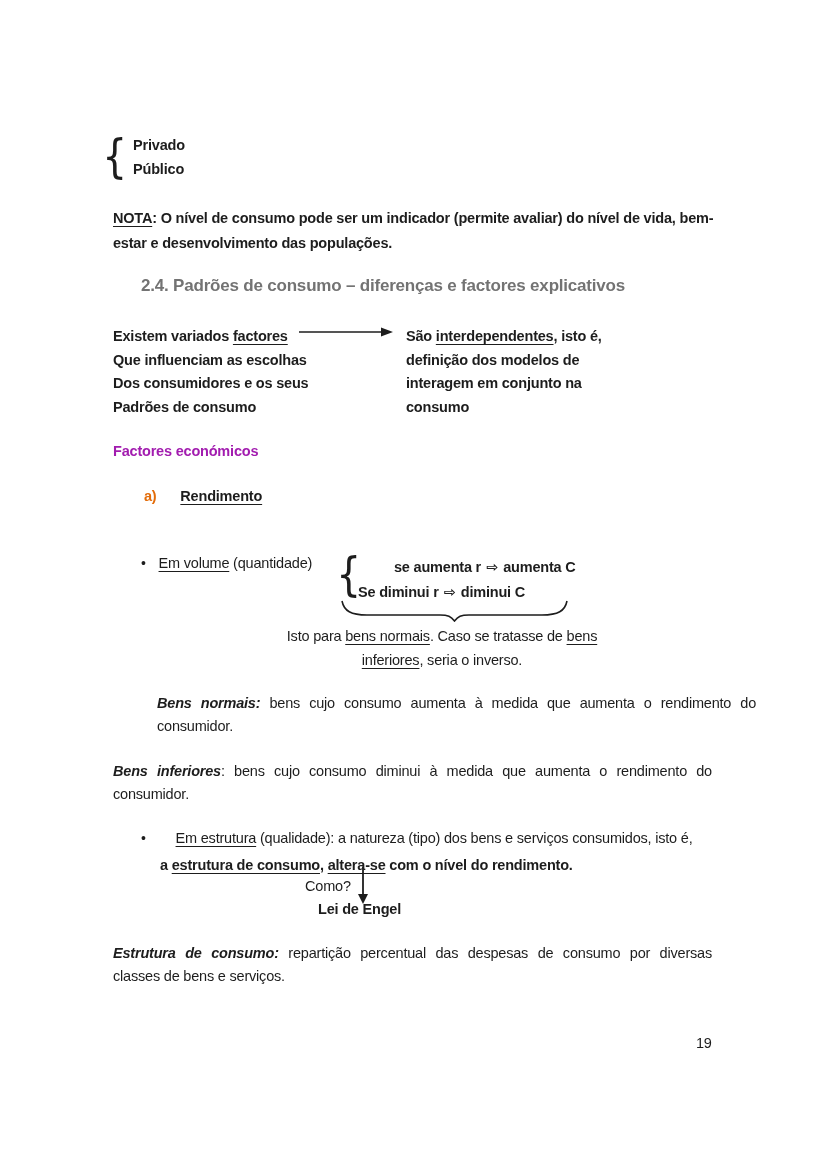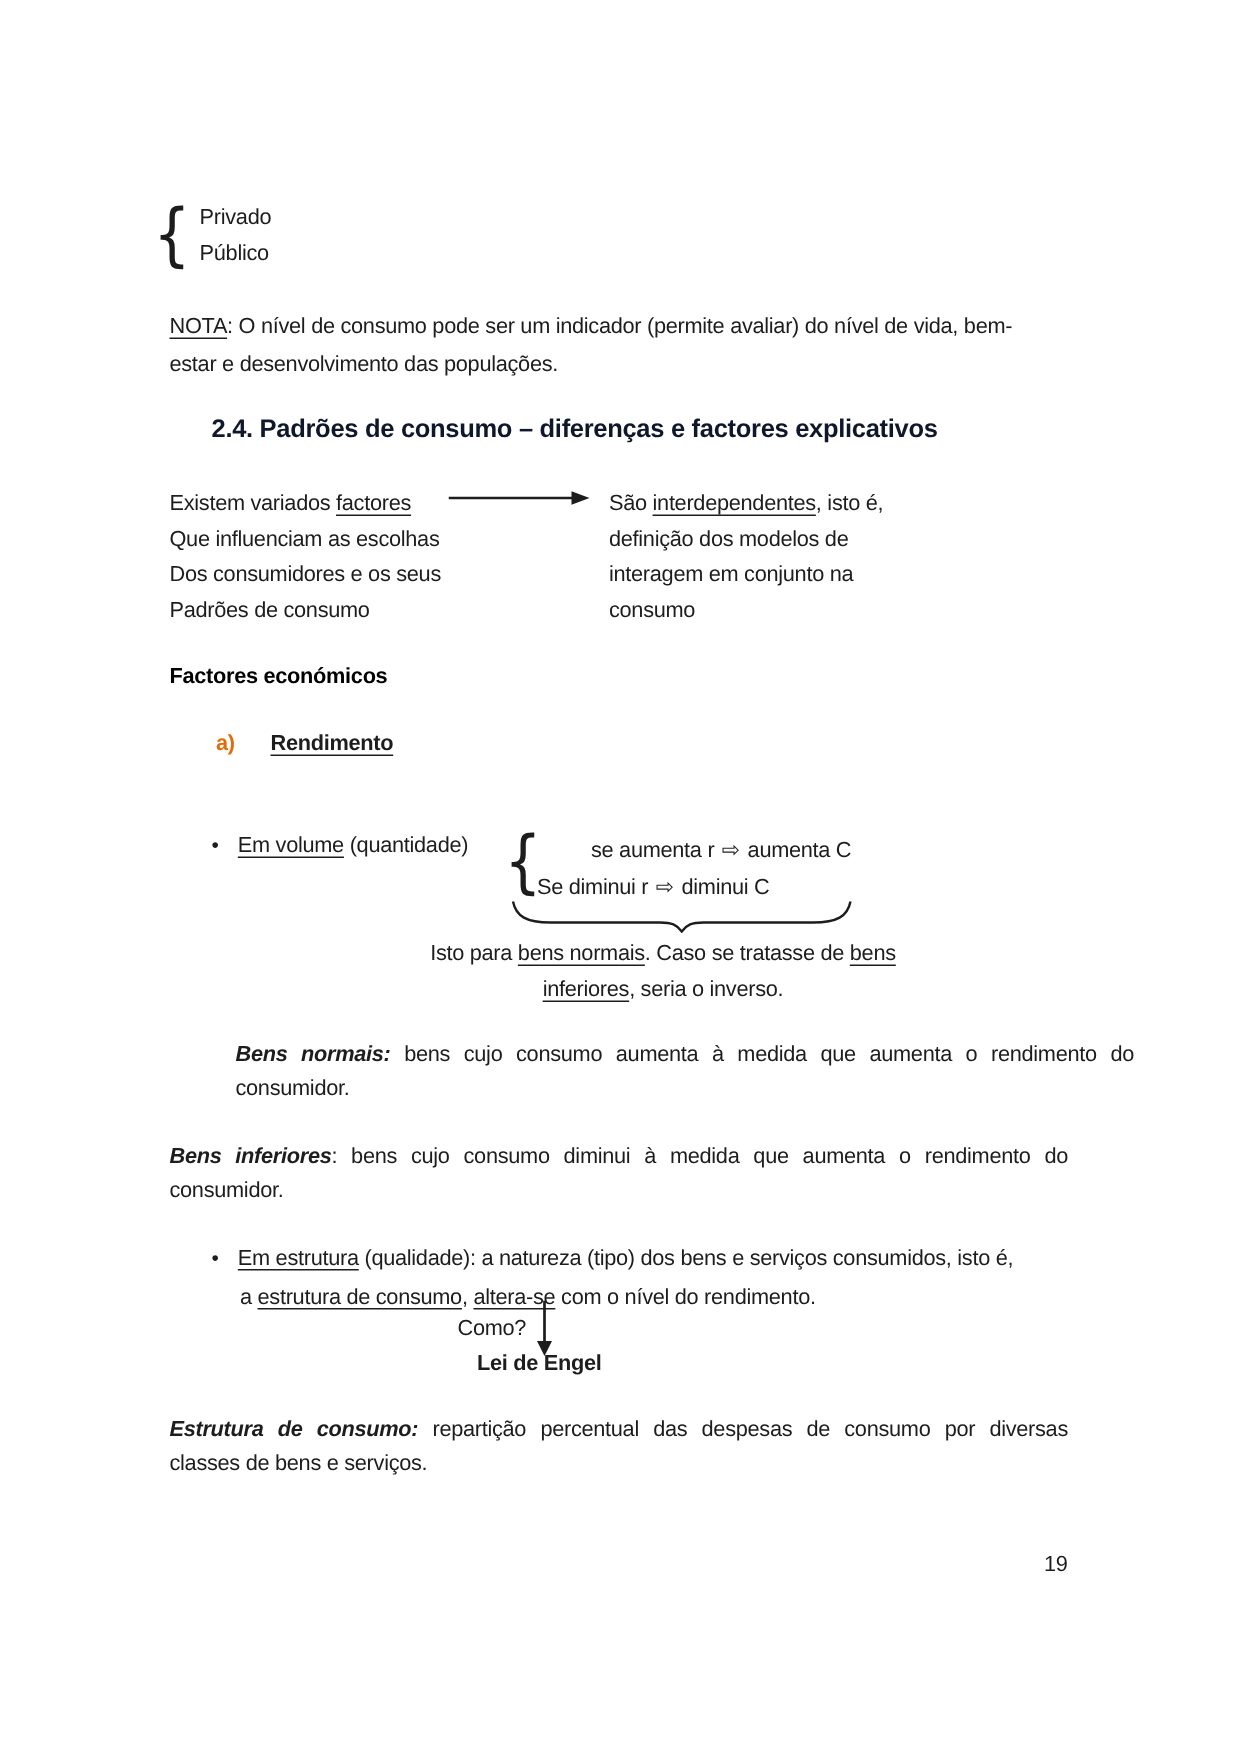--- a/index.html
+++ b/index.html
@@ -16,38 +16,38 @@
     overflow: hidden;
     font-size: 14.5px;
     letter-spacing: -0.2px;
   }
   .abs { position: absolute; }
   .nowrap { white-space: nowrap; }
   .u { text-decoration: underline; text-underline-offset: 3px; text-decoration-thickness: 1px; }
   .b { font-weight: bold; }
   .bi { font-weight: bold; font-style: italic; }
   .accent { color: #E36C09; }
-  .line { line-height: 23.5px; white-space: nowrap; }
+  .line { line-height: 23.5px; white-space: nowrap; font-weight: bold; }
   .para { width: 599px; }
   .para .fill {
     text-align: justify;
     text-align-last: justify;
     white-space: normal;
     line-height: 23px;
   }
   .para .rest { line-height: 23px; white-space: nowrap; }
   .heading {
     font-size: 17px;
     font-weight: bold;
-    color: #0f172a;
+    color: #737373;
     white-space: nowrap;
   }
   .sub-heading {
     font-weight: bold;
-    color: #000000;
+    color: #a21caf;
     white-space: nowrap;
   }
   .big-brace {
     font-family: "DejaVu Sans", sans-serif;
     font-size: 46px;
     font-weight: 400;
     line-height: 50px;
     display: inline-block;
     transform: scaleX(0.85);
     color: #1d1d1d;
@@ -143,21 +143,21 @@
     <div class="rest">consumidor.</div>
   </div>
 
   <div class="abs para" style="left:113px; top:760px;">
     <div class="fill"><span class="bi">Bens inferiores</span><span>: bens cujo consumo diminui à medida que aumenta o rendimento do</span></div>
     <div class="rest">consumidor.</div>
   </div>
 
   <div class="abs nowrap" style="left:141px; top:830px;">
     <span class="bullet-glyph">•</span>
-    <span style="margin-left:9px;"><span class="u">Em estrutura</span><span> (qualidade): a natureza (tipo) dos bens e serviços consumidos, isto é,</span></span>
+    <span style="margin-left:26px;"><span class="u">Em estrutura</span><span> (qualidade): a natureza (tipo) dos bens e serviços consumidos, isto é,</span></span>
   </div>
   <div class="abs line" style="left:160px; top:854px;">
     <span>a </span><span class="u">estrutura de consumo</span><span>, </span><span class="u">altera-se</span><span> com o nível do rendimento.</span>
   </div>
 
   <div class="abs nowrap" style="left:305px; top:878px;">Como?</div>
   <svg class="abs" style="left:356px; top:867px;" width="14" height="38" viewBox="0 0 14 38">
     <line x1="7" y1="0" x2="7" y2="28" stroke="#1d1d1d" stroke-width="1.8"></line>
     <polygon points="2,27 12,27 7,37" fill="#1d1d1d"></polygon>
   </svg>

